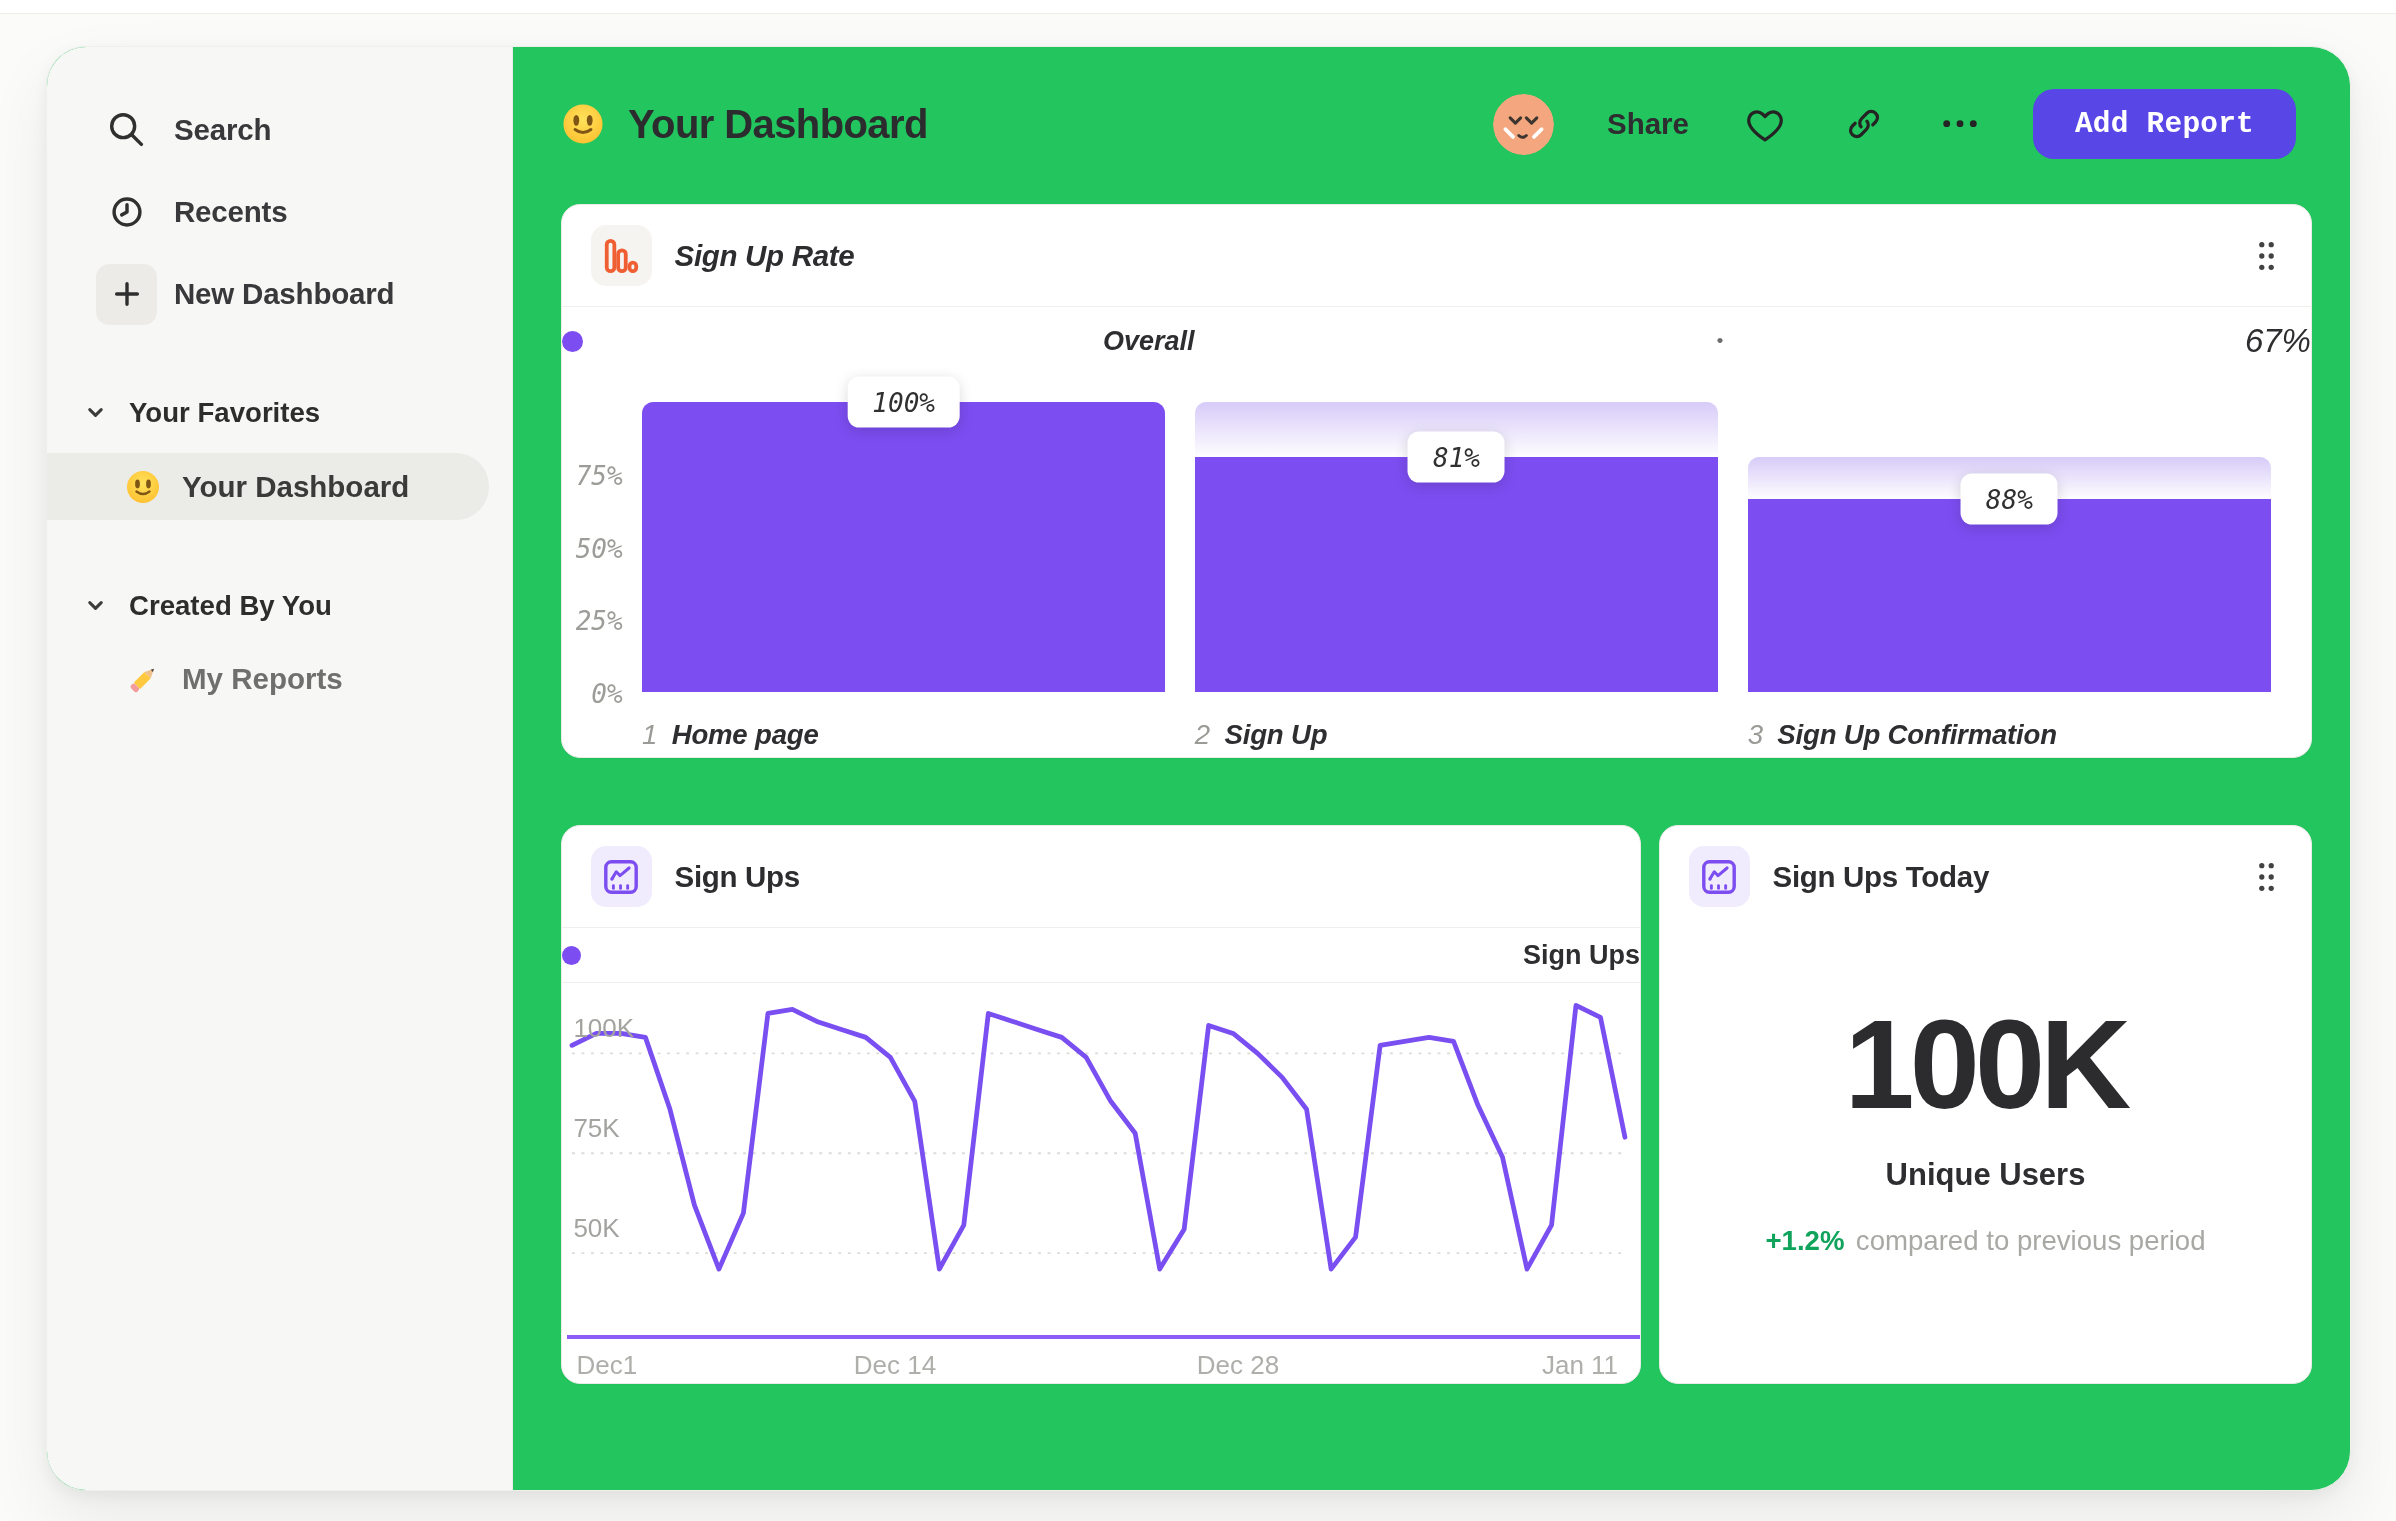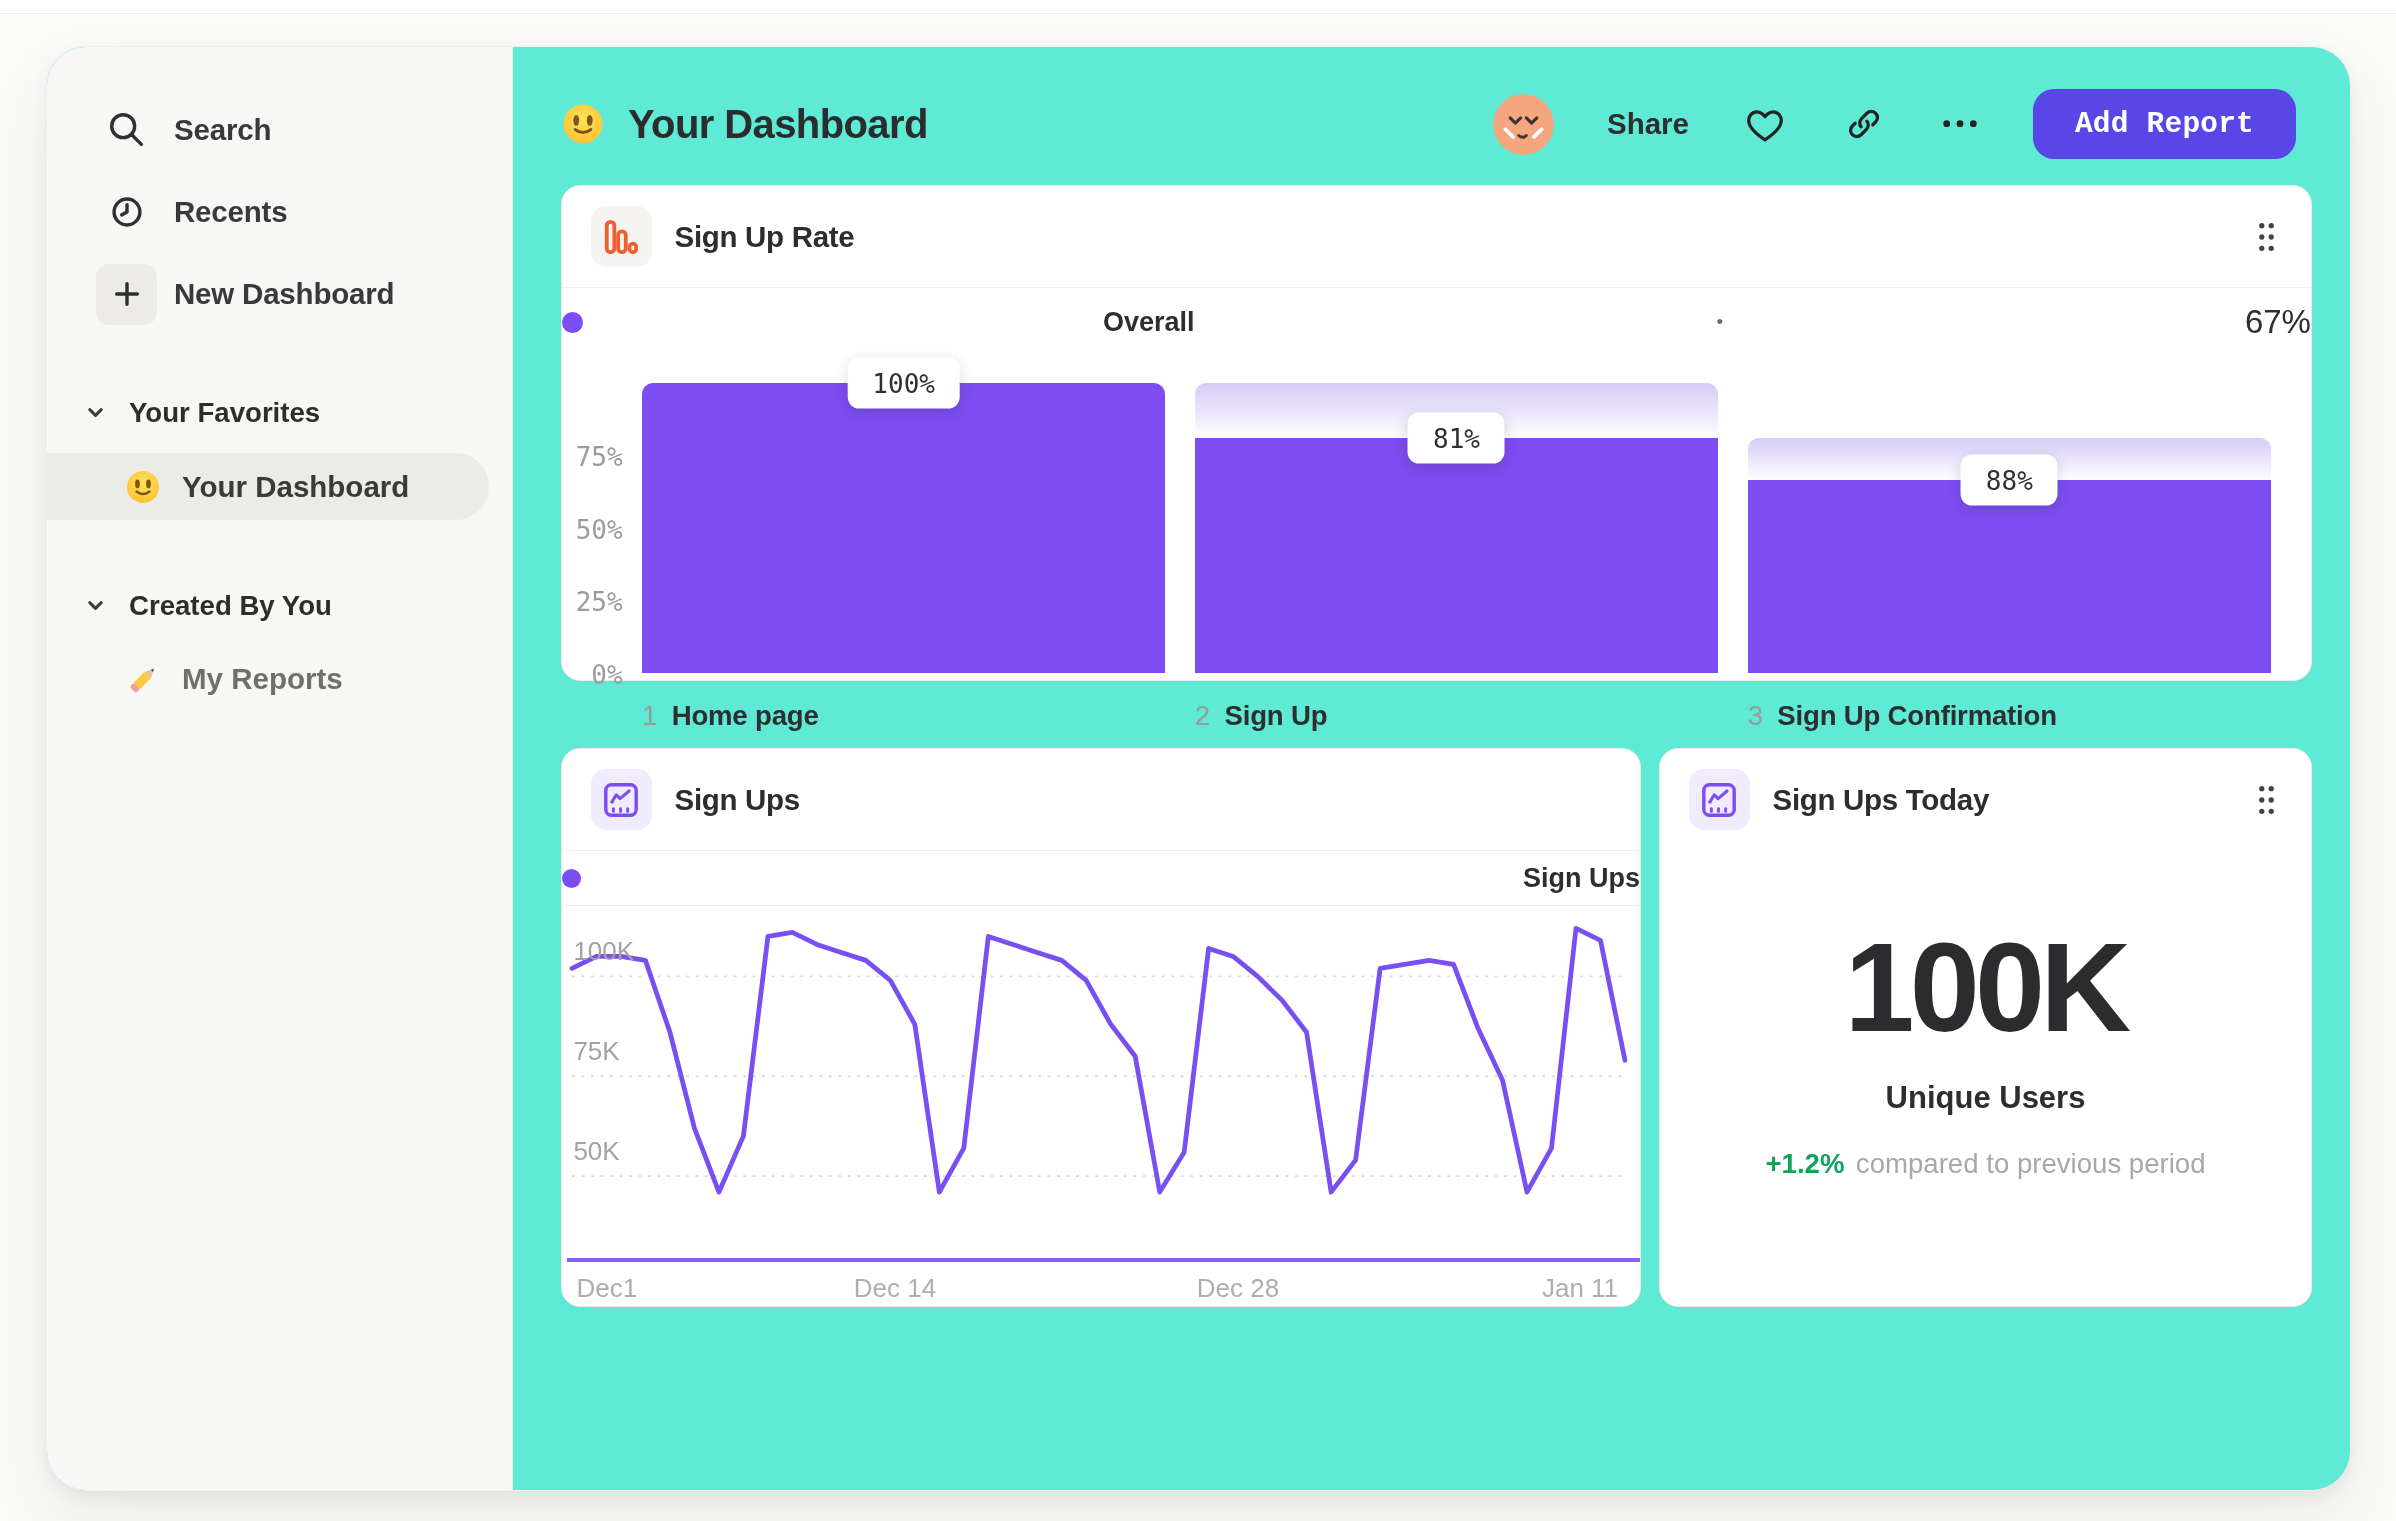--- a/index.html
+++ b/index.html
@@ -13,21 +13,21 @@
   }
   body::before{
     content:""; position:absolute; top:0; left:0; right:0; height:13.3px;
     background:#ffffff; border-bottom:1px solid #ededeb;
   }
   .mono { font-family:"DejaVu Sans Mono", monospace; }
 
   
   .window{
     position:absolute; left:46px; top:46px; width:2305px; height:1445px;
-    background:#5eead4; border-radius:40px;
+    background:#22c55e; border-radius:40px;
     border:1px solid #efefec;
     box-shadow:0 5.7px 15px rgba(0,0,0,.05), 0 28.5px 67px rgba(0,0,0,.07);
     display:flex; overflow:hidden;
   }
 
   
   .sidebar{
     width:466px; flex-shrink:0; background:#f7f7f5;
     border-right:1px solid #ecebe8; padding-top:42px;
   }
@@ -55,21 +55,21 @@
   .avatar{ width:61px; height:61px; border-radius:50%; overflow:hidden; cursor:pointer;}
   .share-label{ font-size:29.5px; font-weight:600; color:#2e2e30; cursor:pointer;}
   .hicon{ display:flex; align-items:center; cursor:pointer;}
   .add-report{ height:70px; padding:0 42px; border:none; border-radius:21px;
     background:var(--indigo,#5847E6); color:#fff; font-size:29.5px; font-weight:600;
     font-family:Liberation Mono, monospace; cursor:pointer; letter-spacing:0.2px;}
 
   
   .card{ background:#fff; border:1.4px solid #ebebe8; border-radius:19px; position:relative;
     box-shadow:0 1px 2.9px rgba(0,0,0,.02);}
-  .card-rate{ margin-top:26px; height:496px;}
+  .card-rate{ margin-top:45px; height:554px;font-style:italic;}
   .cards-row{ display:flex; gap:18px; margin-top:67px;}
   .card-line{ width:1080px; height:559px; flex-shrink:0;}
   .card-today{ flex:1; height:559px;}
 
   .card-header{ display:flex; align-items:center; height:101px; padding:0 34px 0 28.5px; gap:23px;}
   .card-icon{ width:61px; height:61px; border-radius:15px; display:flex; align-items:center; justify-content:center; flex-shrink:0;}
   .card-icon.warm{ background:#f6f4f1;}
   .card-icon.lav{ background:#f0ebfd;}
   .card-title{ font-size:29.5px; font-weight:700; color:#2d2d30; letter-spacing:-0.3px;}
   .drag{ margin-left:auto; cursor:grab; display:flex;}

